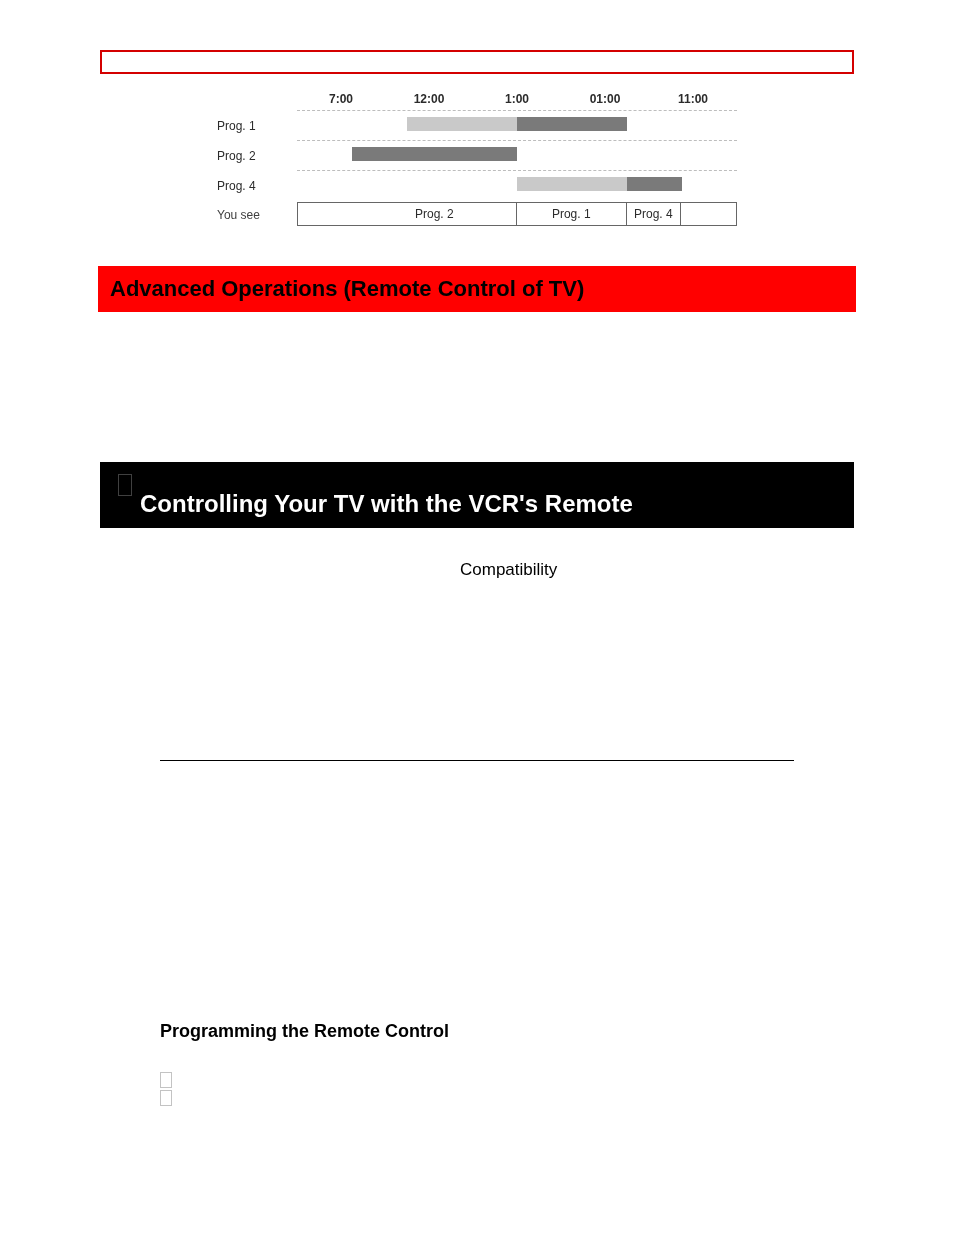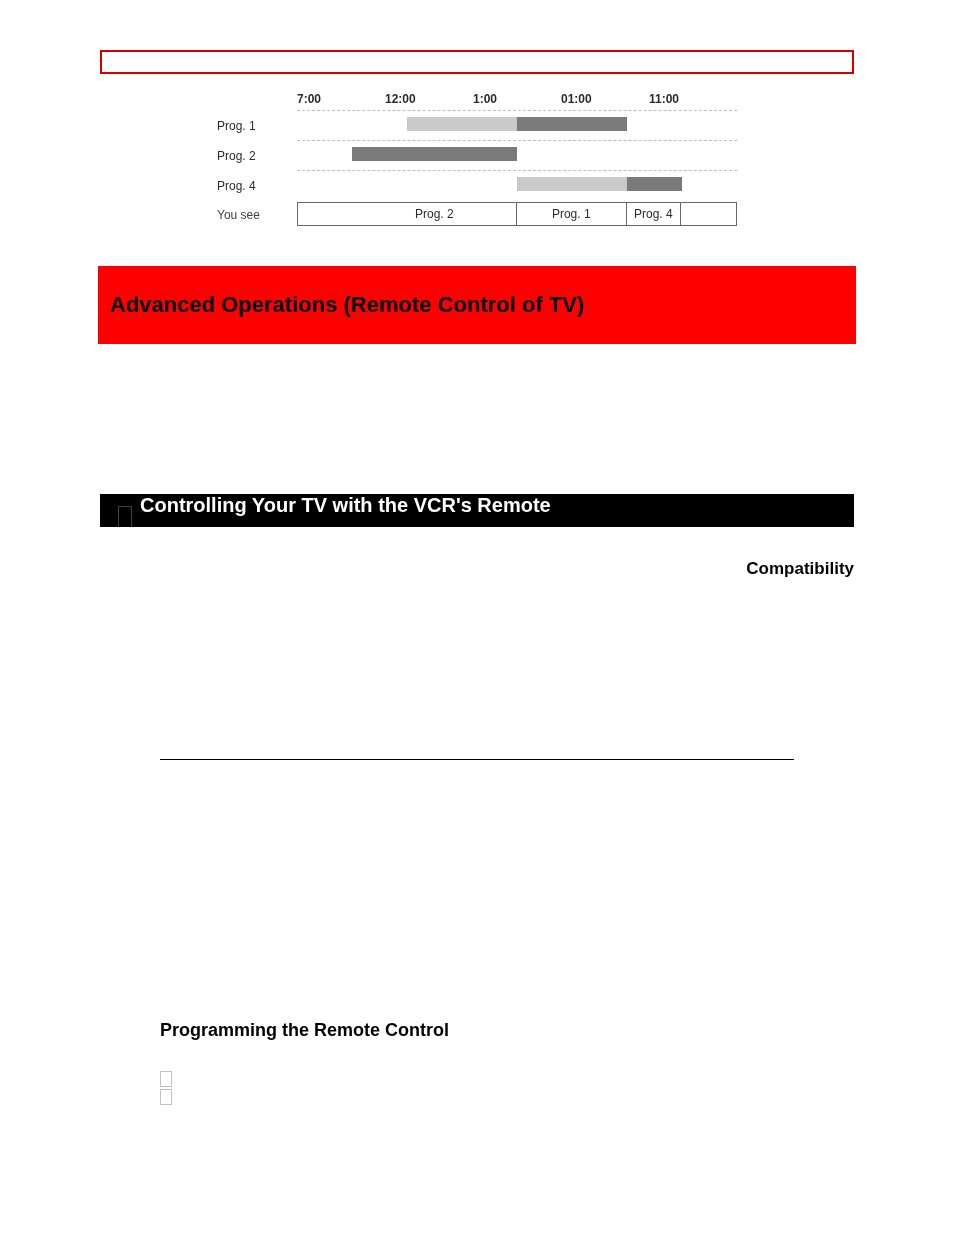--- a/index.html
+++ b/index.html
@@ -27,21 +27,21 @@
   }
   .timeline {
     display: grid;
     grid-template-columns: 80px repeat(5, 1fr);
     font-size: 12px;
     color: #2b2b2b;
     font-weight: bold;
     margin-bottom: 4px;
   }
   .timeline .tick {
-    text-align: left;
+    text-align: center;
   }
   .sched-row {
     display: grid;
     grid-template-columns: 80px 1fr;
     align-items: center;
     height: 30px;
   }
   .sched-label {
     font-size: 12px;
     color: #2b2b2b;
@@ -84,50 +84,49 @@
     box-sizing: border-box;
   }
   .you-see-cell:last-child { border-right: none; }
 
   
   .red-band {
     background: #ff0000;
     color: #000;
     font-weight: bold;
     font-size: 22px;
-    padding: 26px 12px;
+    padding: 10px 12px;
     margin-left: -2px;
     margin-right: -2px;
   }
 
   
   .black-band {
     background: #000;
     color: #fff;
     font-weight: bold;
-    font-size: 20px;
-    padding: 0 12px 10px 40px;
+    font-size: 24px;
+    padding: 28px 12px 10px 40px;
     margin-top: 150px;
     position: relative;
   }
   .black-band .marker {
     position: absolute;
     left: 18px;
     top: 12px;
     width: 12px;
     height: 20px;
     border: 1px solid #fff;
     opacity: 0.25;
   }
 
   .compat-heading {
-    font-weight: bold;
+    font-weight: normal;
     font-size: 17px;
     margin: 32px 0 0 360px;
-    text-align: right;
   }
 
   .thin-rule {
     border: none;
     border-top: 1px solid #000;
     margin: 180px 60px 0 60px;
   }
 
   .prog-heading {
     font-weight: bold;

